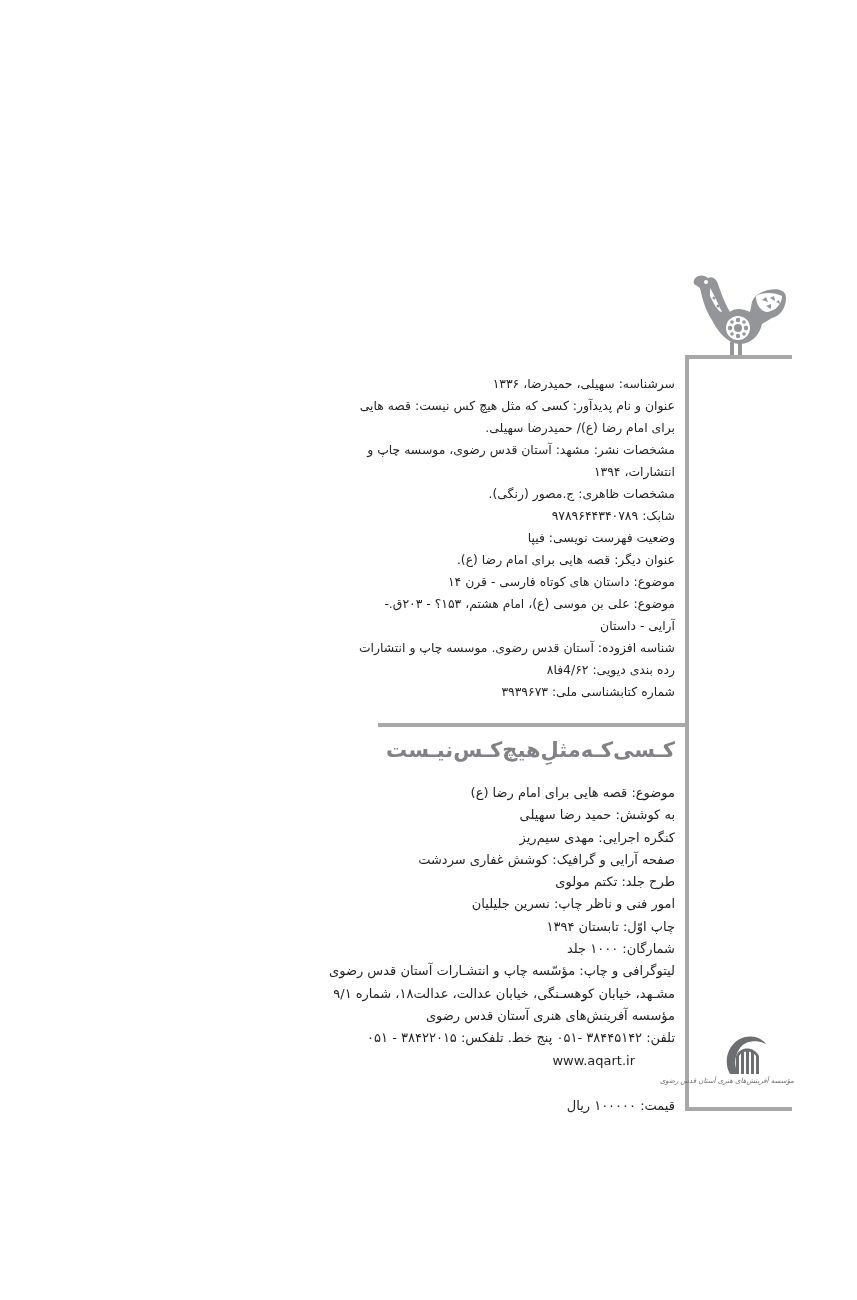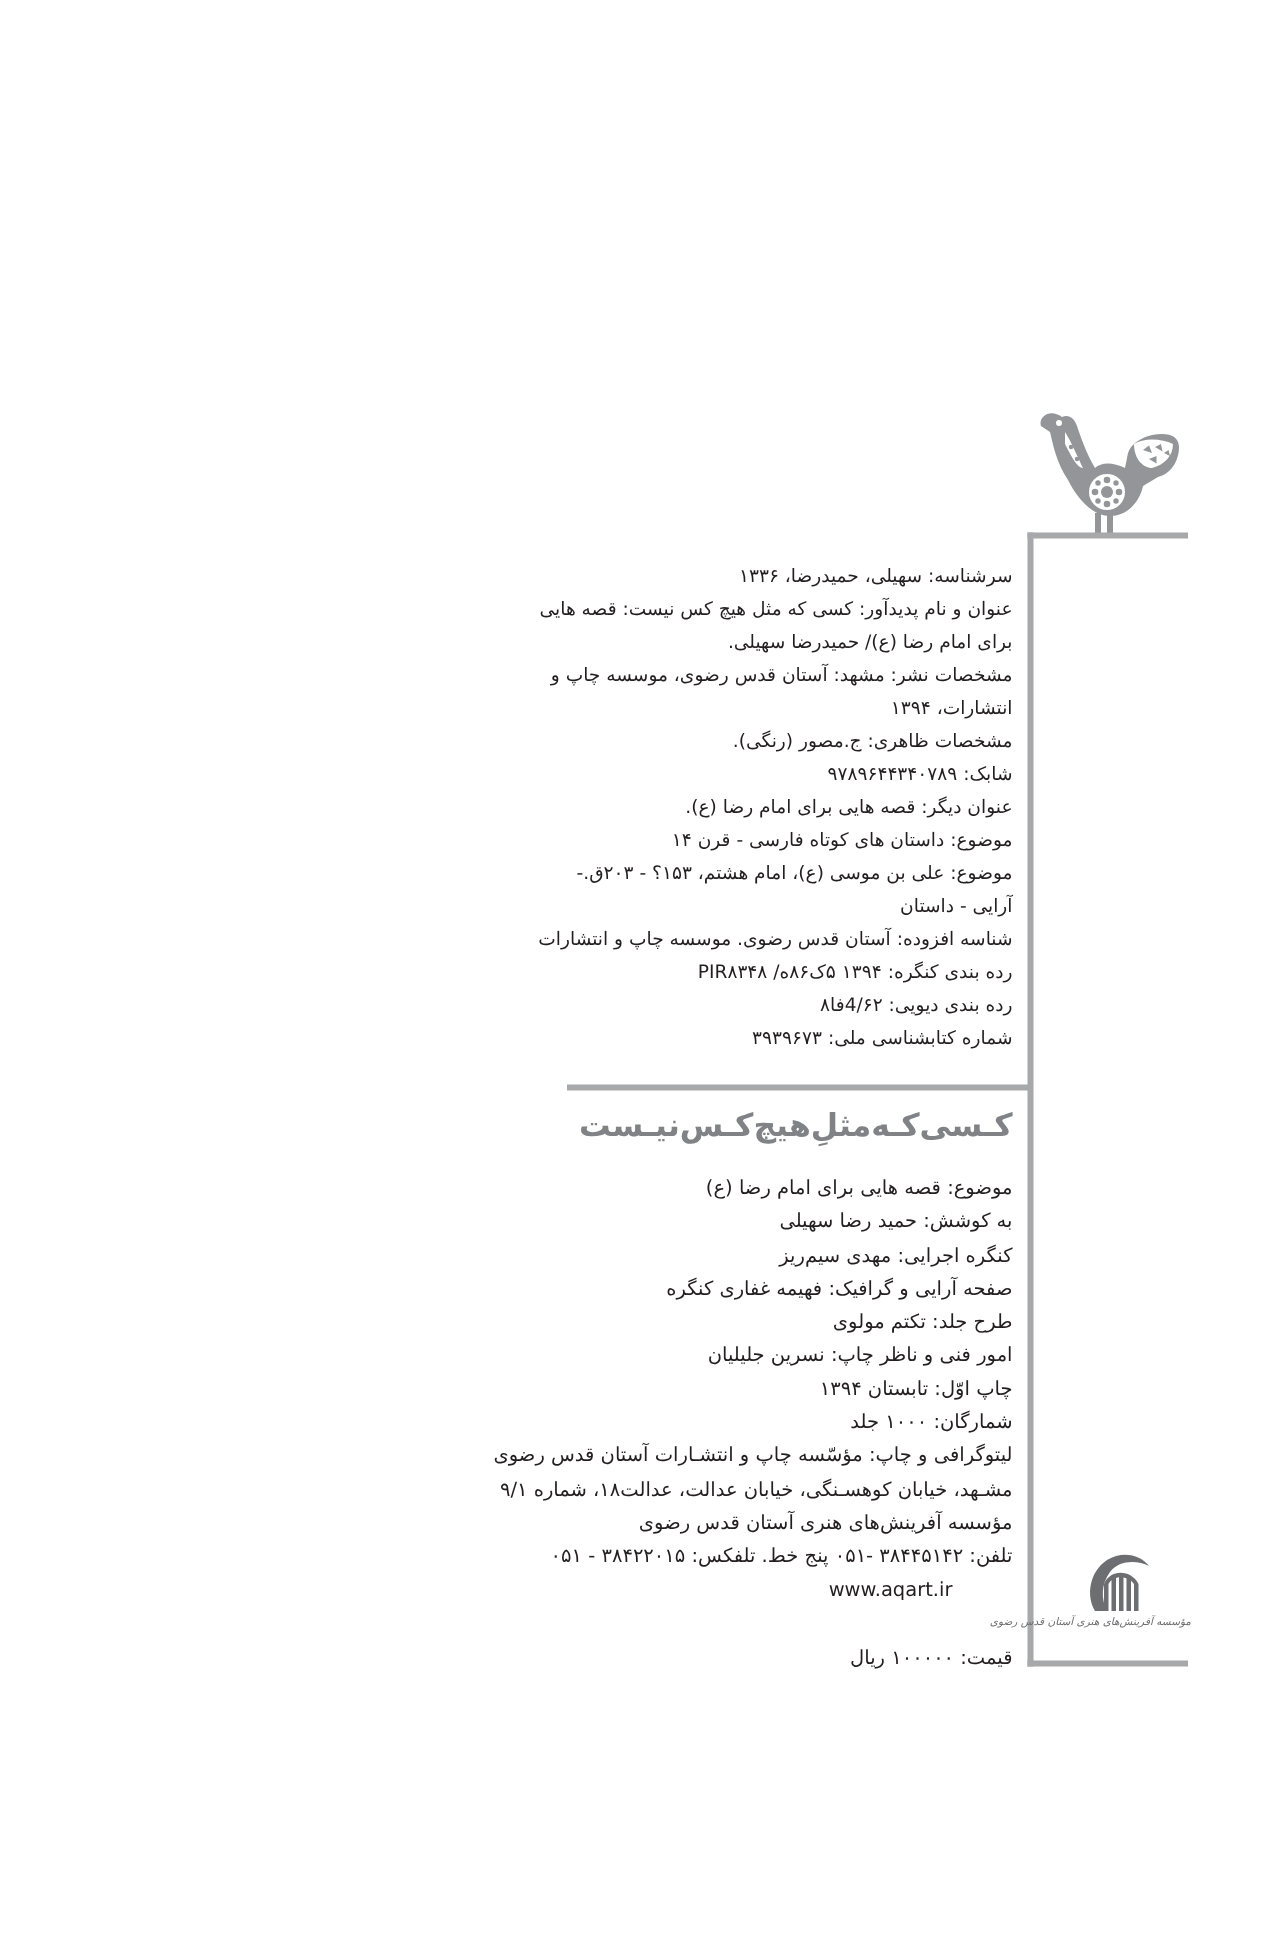--- a/index.html
+++ b/index.html
@@ -63,37 +63,37 @@
 <div class="rule" style="left:378px; top:723px; width:310px; height:4px;"></div>
 
 <div class="textblock cip">
   <span class="line">سرشناسه: سهیلی، حمیدرضا، ۱۳۳۶</span>
   <span class="line">عنوان و نام پدیدآور: کسی که مثل هیچ کس نیست: قصه هایی</span>
   <span class="line">برای امام رضا (ع)/ حمیدرضا سهیلی.</span>
   <span class="line">مشخصات نشر: مشهد: آستان قدس رضوی، موسسه چاپ و</span>
   <span class="line">انتشارات، ۱۳۹۴</span>
   <span class="line">مشخصات ظاهری: ج.مصور (رنگی).</span>
   <span class="line">شابک: ۹۷۸۹۶۴۴۳۴۰۷۸۹</span>
+  <span class="line">وضعیت فهرست نویسی: فیپا</span>
   <span class="line">عنوان دیگر: قصه هایی برای امام رضا (ع).</span>
   <span class="line">موضوع: داستان های کوتاه فارسی - قرن ۱۴</span>
   <span class="line">موضوع: علی بن موسی (ع)، امام هشتم، ۱۵۳؟ - ۲۰۳ق.-</span>
   <span class="line">آرایی - داستان</span>
   <span class="line">شناسه افزوده: آستان قدس رضوی. موسسه چاپ و انتشارات</span>
-  <span class="line">رده بندی کنگره: ۱۳۹۴ ۵ک۸۶ه/ PIR۸۳۴۸</span>
   <span class="line">رده بندی دیویی: 4/۶۲فا۸</span>
   <span class="line">شماره کتابشناسی ملی: ۳۹۳۹۶۷۳</span>
 </div>
 
 <div class="textblock title">کـسی‌کـه‌مثلِ‌هیچ‌کـس‌نیـست</div>
 
 <div class="textblock credits">
   <span class="line">موضوع: قصه هایی برای امام رضا (ع)</span>
   <span class="line">به کوشش: حمید رضا سهیلی</span>
   <span class="line">کنگره اجرایی: مهدی سیم‌ریز</span>
-  <span class="line">صفحه آرایی و گرافیک: فهیمه غفاری کنگره</span>
+  <span class="line">صفحه آرایی و گرافیک: کوشش غفاری سردشت</span>
   <span class="line">طرح جلد: تکتم مولوی</span>
   <span class="line">امور فنی و ناظر چاپ: نسرین جلیلیان</span>
   <span class="line">چاپ اوّل: تابستان ۱۳۹۴</span>
   <span class="line">شمارگان: ۱۰۰۰ جلد</span>
   <span class="line">لیتوگرافی و چاپ: مؤسّسه چاپ و انتشـارات آستان قدس رضوی</span>
   <span class="line">مشـهد، خیابان کوهسـنگی، خیابان عدالت، عدالت۱۸، شماره ۹/۱</span>
   <span class="line">مؤسسه آفرینش‌های هنری آستان قدس رضوی</span>
   <span class="line">تلفن: ۳۸۴۴۵۱۴۲ -۰۵۱ پنج خط. تلفکس: ۳۸۴۲۲۰۱۵ - ۰۵۱</span>
   <span class="line url">www.aqart.ir</span>
   <span class="line price">قیمت: ۱۰۰۰۰۰ ریال</span>

